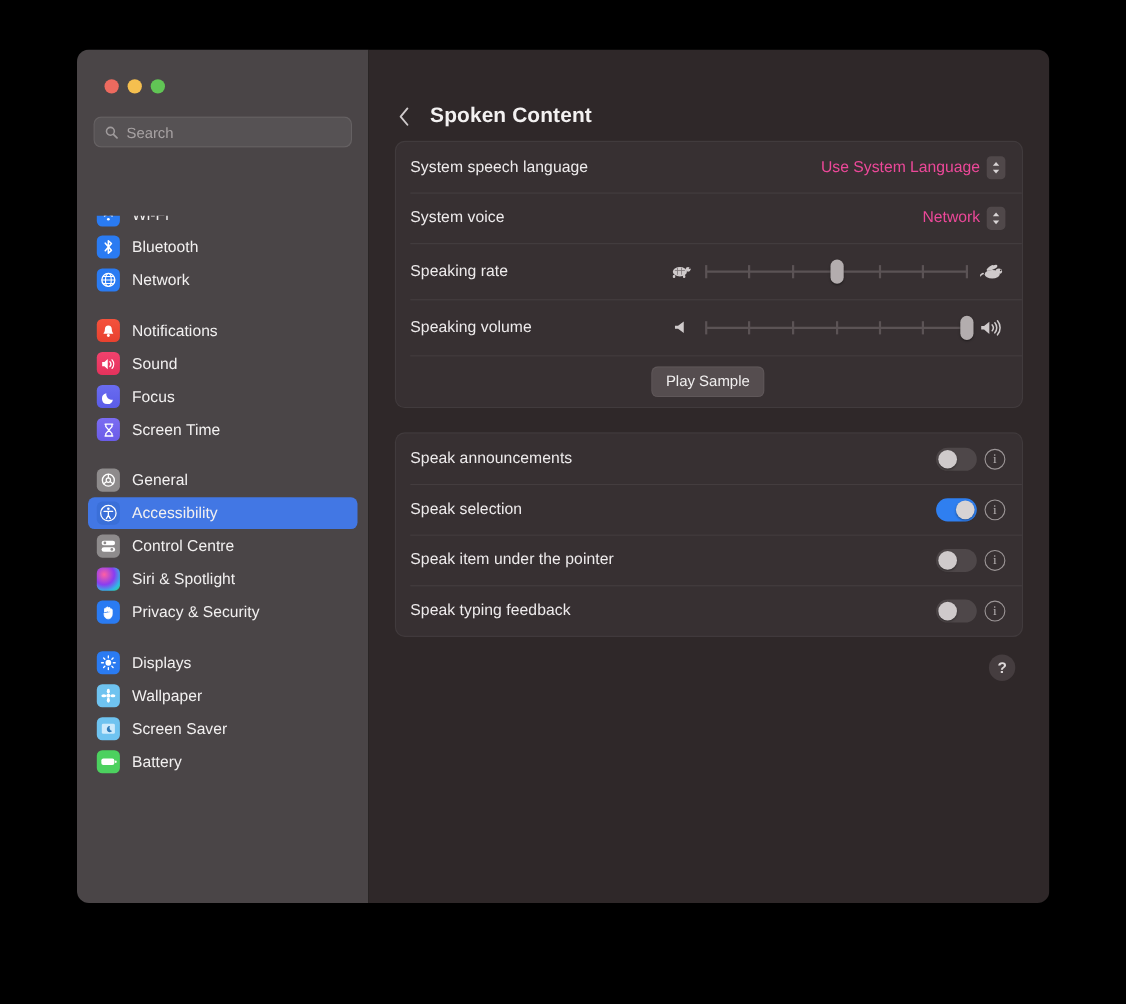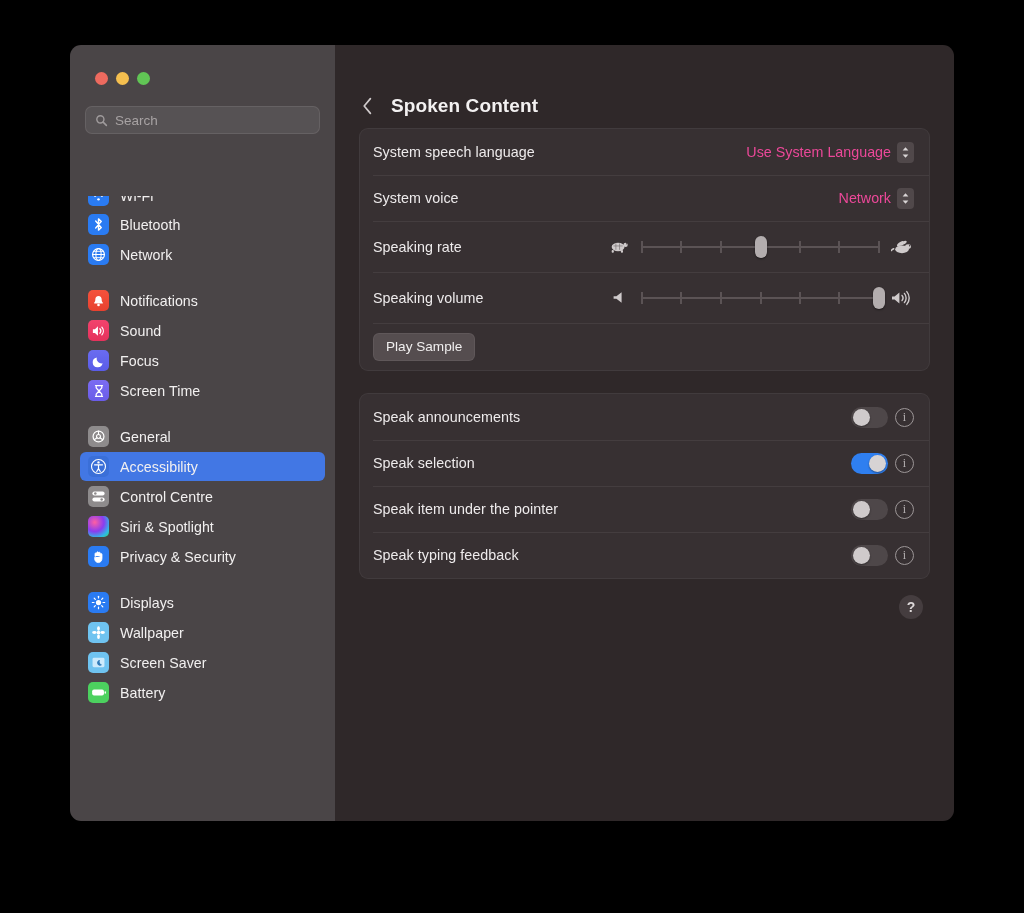--- a/index.html
+++ b/index.html
@@ -179,21 +179,21 @@
   .sl-thumb {
     position: absolute; top: -1px;
     width: 12px; height: 22px;
     background: #b3adae;
     border-radius: 6px;
     transform: translateX(-6px);
     box-shadow: 0 1px 2px rgba(0,0,0,0.45);
   }
 
   
-  .btn-row { min-height: 47px; justify-content: flex-start; padding-right: 15px; }
+  .btn-row { min-height: 47px; justify-content: center; padding-right: 15px; }
   .btn {
     background: #554d4f;
     border: 1px solid rgba(255,255,255,0.06);
     border-radius: 6px;
     color: #f0eeee;
     font-size: 13.6px;
     font-family: "Liberation Sans", sans-serif;
     padding: 5px 12px 6px 12px;
     cursor: default;
   }

